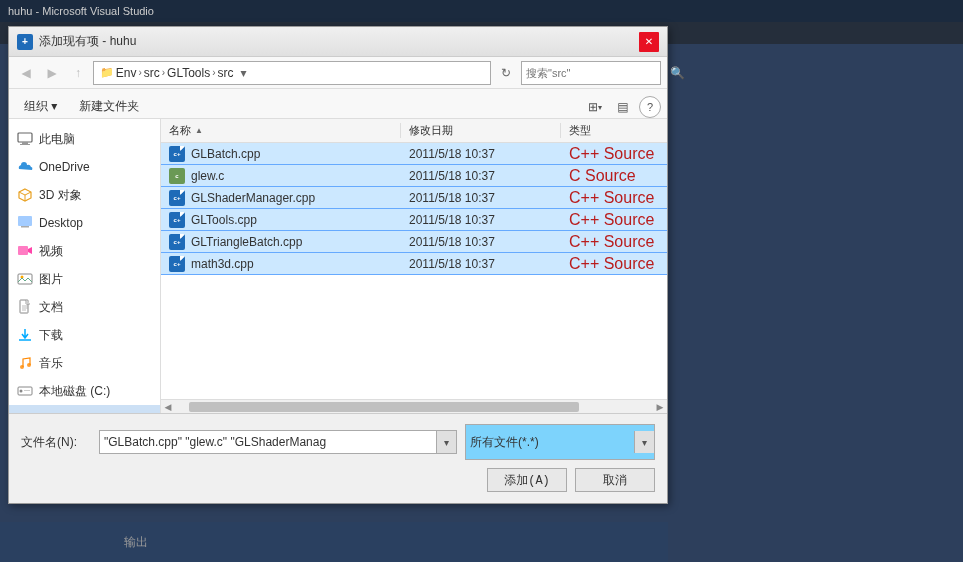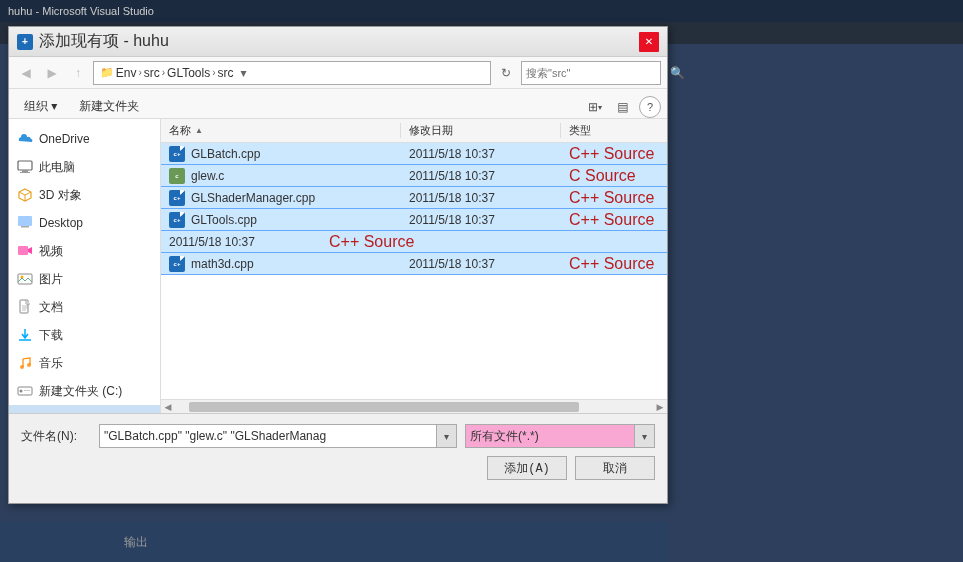--- a/index.html
+++ b/index.html
@@ -69,21 +69,21 @@
       display: flex;
       align-items: center;
       justify-content: center;
       color: white;
       font-size: 10px;
       font-weight: bold;
     }
 
     .dialog-title-text {
       flex: 1;
-      font-size: 16px;
+      font-size: 12px;
       color: #333;
     }
 
     .dialog-close-btn {
       width: 20px;
       height: 20px;
       background: #e81123;
       color: white;
       display: flex;
       align-items: center;
@@ -474,22 +474,22 @@
       display: flex;
       align-items: center;
       justify-content: center;
       cursor: pointer;
       font-size: 10px;
       color: #555;
     }
 
     .file-type-select-wrap {
       flex: 0 0 190px;
-      height: 24px;
-      background: #f9a8d4;
+      height: 36px;
+      background: #7dd3fc;
       border: 1px solid #aaa;
       display: flex;
       align-items: center;
     }
 
     .file-type-select {
       flex: 1;
       border: none;
       outline: none;
       padding: 0 4px;
@@ -643,35 +643,35 @@
   </div>
 
   <div class="content-area">
 
     <div class="sidebar">
       <div style="height:6px;"></div>
 
       <div class="sidebar-item">
         <div class="sidebar-icon">
           <svg width="16" height="16" viewBox="0 0 16 16">
-            <path d="M2 10 Q1 7 4 6 Q4 3 7 3 Q10 3 10 6 Q13 5 14 8 Q16 8 15 11 Z" fill="#0078d4" opacity="0.8"></path>
-          </svg>
-        </div>
-        <span>OneDrive</span>
-      </div>
-
-      <div class="sidebar-item">
-        <div class="sidebar-icon">
-          <svg width="16" height="16" viewBox="0 0 16 16">
             <rect x="1" y="2" width="14" height="9" rx="1" fill="none" stroke="#666" stroke-width="1.2"></rect>
             <rect x="5" y="11" width="6" height="2" fill="#999"></rect>
             <rect x="3" y="13" width="10" height="1" fill="#999"></rect>
           </svg>
         </div>
         <span>此电脑</span>
+      </div>
+
+      <div class="sidebar-item">
+        <div class="sidebar-icon">
+          <svg width="16" height="16" viewBox="0 0 16 16">
+            <path d="M2 10 Q1 7 4 6 Q4 3 7 3 Q10 3 10 6 Q13 5 14 8 Q16 8 15 11 Z" fill="#0078d4" opacity="0.8"></path>
+          </svg>
+        </div>
+        <span>OneDrive</span>
       </div>
 
       <div class="sidebar-item">
         <div class="sidebar-icon">
           <svg width="16" height="16" viewBox="0 0 16 16">
             <polygon points="8,2 14,5 14,11 8,14 2,11 2,5" fill="none" stroke="#e8a020" stroke-width="1.2"></polygon>
             <polyline points="2,5 8,8 14,5" fill="none" stroke="#e8a020" stroke-width="1"></polyline>
             <line x1="8" y1="8" x2="8" y2="14" stroke="#e8a020" stroke-width="1"></line>
           </svg>
         </div>
@@ -745,21 +745,21 @@
       </div>
 
       <div class="sidebar-item">
         <div class="sidebar-icon">
           <svg width="16" height="16" viewBox="0 0 16 16">
             <rect x="1" y="4" width="14" height="8" rx="1" fill="white" stroke="#888" stroke-width="1"></rect>
             <circle cx="4" cy="8" r="1.5" fill="#888"></circle>
             <rect x="7" y="7" width="6" height="1" fill="#ccc"></rect>
           </svg>
         </div>
-        <span>新建文件夹 (C:)</span>
+        <span>本地磁盘 (C:)</span>
       </div>
 
       <div class="sidebar-item selected">
         <div class="sidebar-icon">
           <svg width="16" height="16" viewBox="0 0 16 16">
             <rect x="1" y="4" width="14" height="8" rx="1" fill="white" stroke="#555" stroke-width="1"></rect>
             <circle cx="4" cy="8" r="1.5" fill="#555"></circle>
             <rect x="7" y="7" width="6" height="1" fill="#aaa"></rect>
           </svg>
         </div>
@@ -826,20 +826,27 @@
               <span style="position:absolute;top:0;right:0;width:0;height:0;border-left:5px solid white;border-bottom:5px solid transparent;"></span>
               c+
             </div>
             <span>GLTools.cpp</span>
           </div>
           <div class="file-date-cell">2011/5/18 10:37</div>
           <div class="file-type-cell">C++ Source</div>
         </div>
 
         <div class="file-item selected">
+          <div class="file-name-cell">
+            <div class="file-icon cpp-icon" style="width:16px;height:16px;background:#1e6bb8;border-radius:2px;display:flex;align-items:center;justify-content:center;font-size:6px;color:white;font-weight:bold;position:relative;overflow:hidden;">
+              <span style="position:absolute;top:0;right:0;width:0;height:0;border-left:5px solid white;border-bottom:5px solid transparent;"></span>
+              c+
+            </div>
+            <span>GLTriangleBatch.cpp</span>
+          </div>
           <div class="file-date-cell">2011/5/18 10:37</div>
           <div class="file-type-cell">C++ Source</div>
         </div>
 
         <div class="file-item selected">
           <div class="file-name-cell">
             <div class="file-icon cpp-icon" style="width:16px;height:16px;background:#1e6bb8;border-radius:2px;display:flex;align-items:center;justify-content:center;font-size:6px;color:white;font-weight:bold;position:relative;overflow:hidden;">
               <span style="position:absolute;top:0;right:0;width:0;height:0;border-left:5px solid white;border-bottom:5px solid transparent;"></span>
               c+
             </div>

